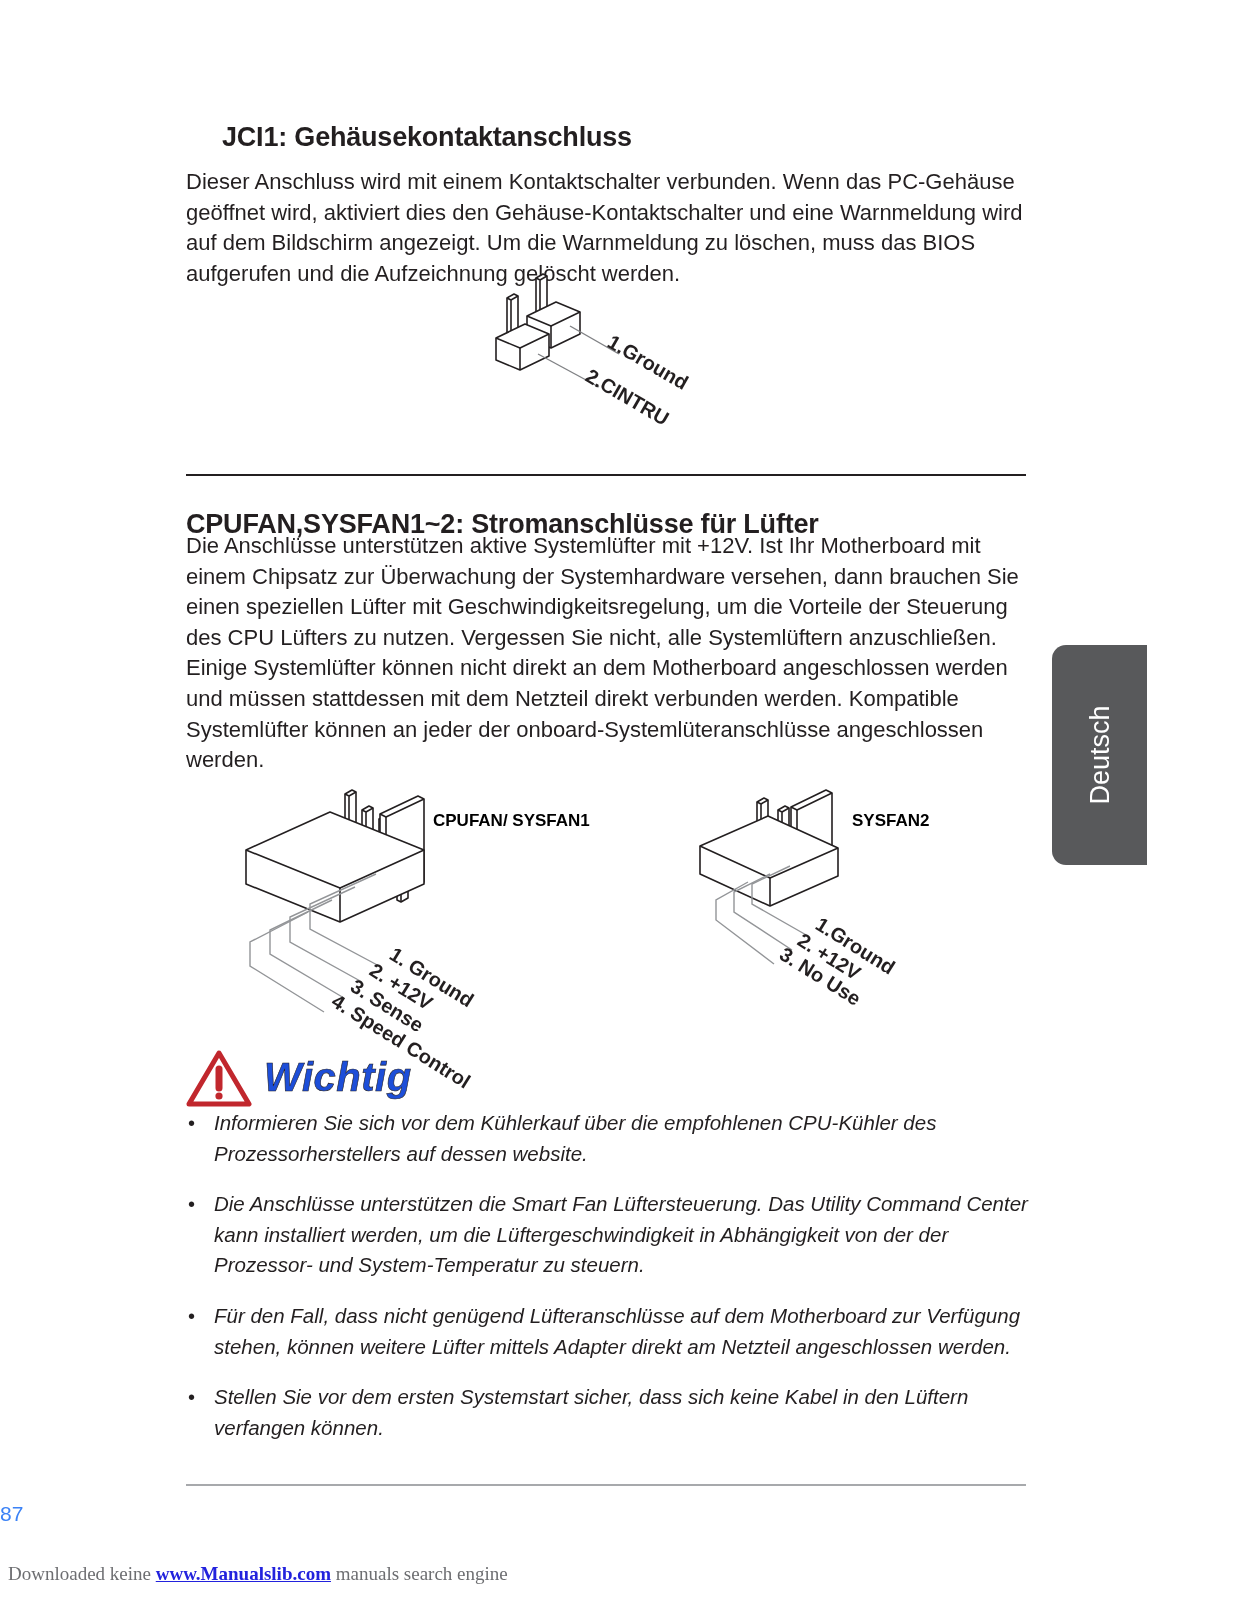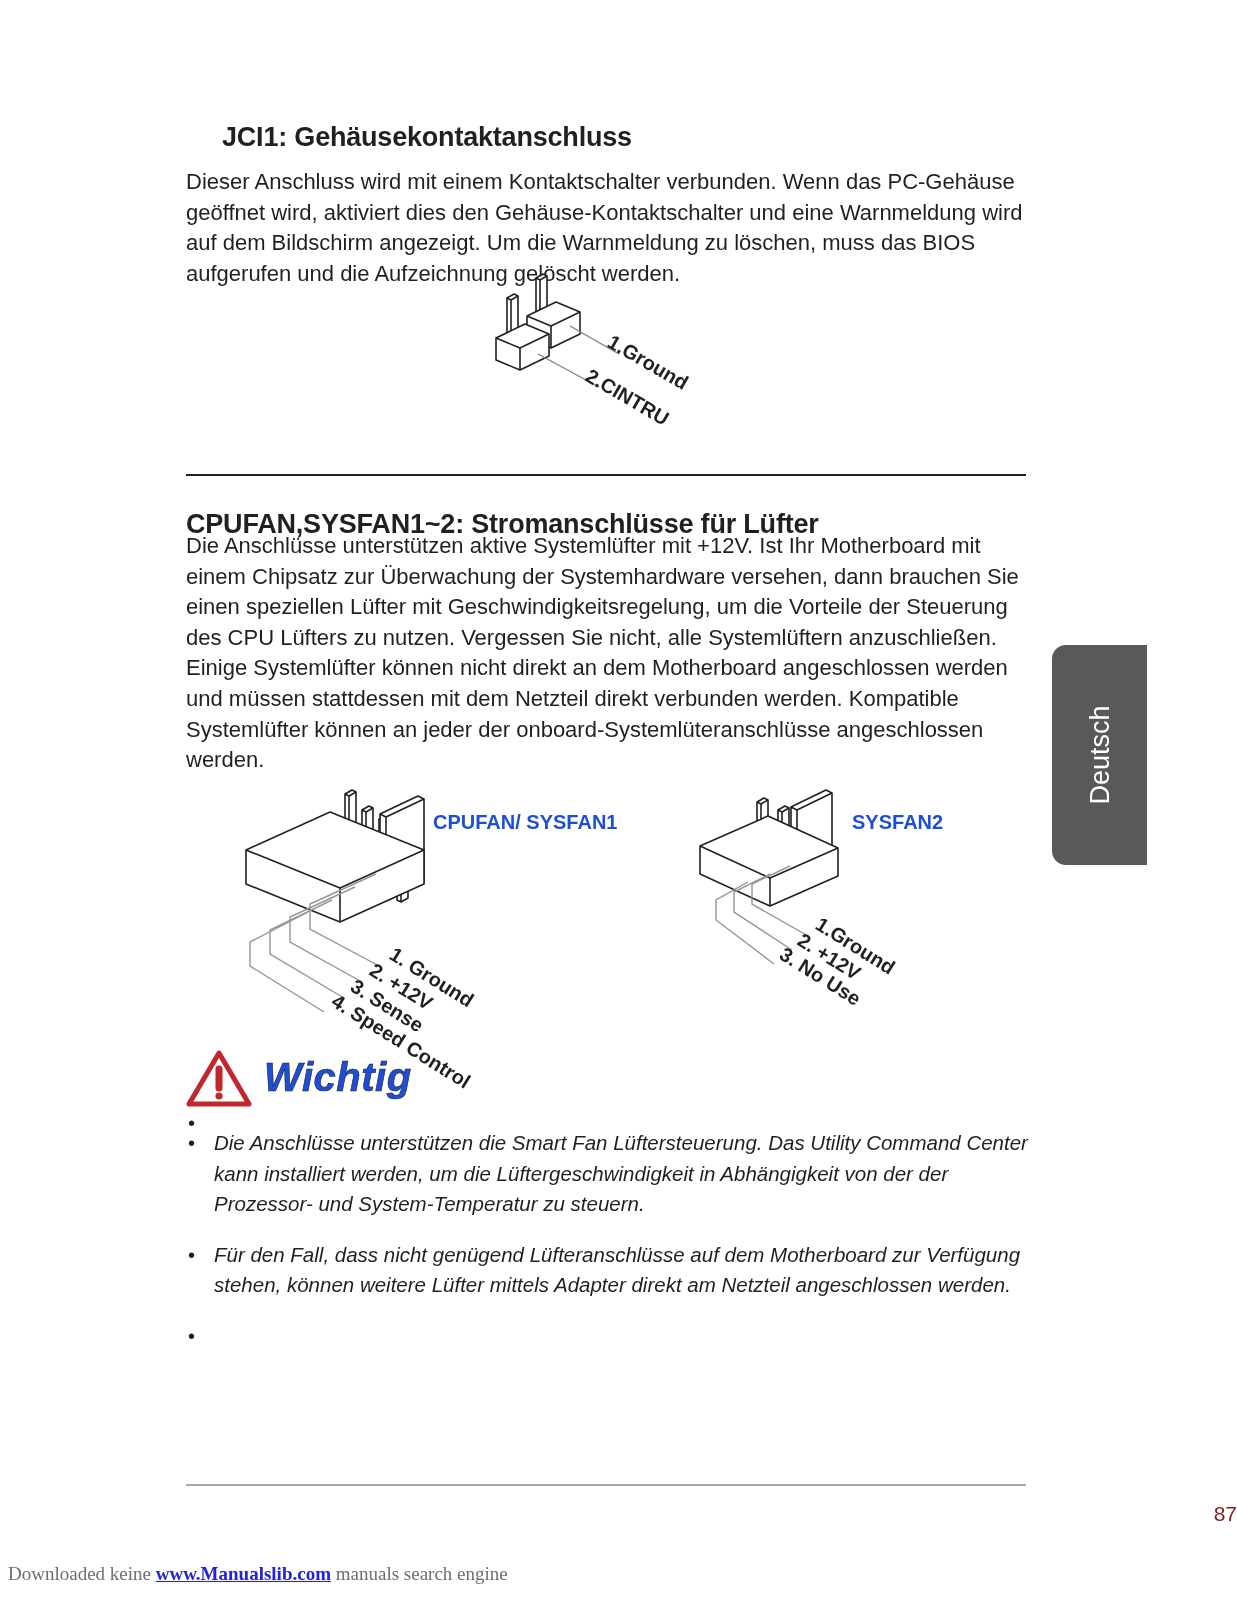--- a/index.html
+++ b/index.html
@@ -60,23 +60,23 @@
   
   .diagram { position: absolute; }
   #jci1-diagram { left: 488px; top: 268px; width: 250px; height: 170px; }
   #cpufan-diagram { left: 252px; top: 762px; width: 420px; height: 270px; }
   #sysfan2-diagram { left: 692px; top: 762px; width: 320px; height: 230px; }
 
   .diagram svg { display: block; overflow: visible; }
 
   .conn-label {
     position: absolute;
-    font-size: 20px;
+    font-size: 17px;
     font-weight: bold;
-    color: #1d4ed8;
+    color: #000000;
     white-space: nowrap;
   }
   #cpufan-label { left: 433px; top: 811px; }
   #sysfan2-label { left: 852px; top: 811px; }
 
   
   #important-block { position: absolute; left: 186px; top: 1043px; }
   #warn-icon { position: absolute; left: 0px; top: 7px; }
   #important-title {
     position: absolute;
@@ -142,23 +142,23 @@
     top: 1484px;
     width: 840px;
     height: 2px;
     background: #a7a9ac;
   }
   #page-number {
     position: absolute;
     left: 0;
     top: 1502px;
     width: 1237px;
-    text-align: right;
+    text-align: left;
     font-size: 21px;
-    color: #7f1d1d;
+    color: #3b82f6;
   }
   #watermark {
     position: absolute;
     left: 8px;
     top: 1563px;
     font-family: "Liberation Serif", serif;
     font-size: 19px;
     color: #6d6e71;
     white-space: nowrap;
   }
@@ -334,31 +334,33 @@
         <path d="M33 19 L33 38" stroke="#c1272d" stroke-width="7" stroke-linecap="round"></path>
         <circle cx="33" cy="46" r="3.6" fill="#c1272d"></circle>
       </svg>
     </div>
     <div id="important-title">Wichtig</div>
   </div>
 
   <div id="notes">
     <div class="note">
       <span class="dot">•</span>
+      <span>Informieren Sie sich vor dem Kühlerkauf über die empfohlenen CPU-Kühler des Prozessorherstellers auf dessen website.</span>
     </div>
     <div class="note">
       <span class="dot">•</span>
       <span>Die Anschlüsse unterstützen die Smart Fan Lüftersteuerung. Das Utility Command Center kann installiert werden, um die Lüftergeschwindigkeit in Abhängigkeit von der der Prozessor- und System-Temperatur zu steuern.</span>
     </div>
     <div class="note">
       <span class="dot">•</span>
       <span>Für den Fall, dass nicht genügend Lüfteranschlüsse auf dem Motherboard zur Verfügung stehen, können weitere Lüfter mittels Adapter direkt am Netzteil angeschlossen werden.</span>
     </div>
     <div class="note">
       <span class="dot">•</span>
+      <span>Stellen Sie vor dem ersten Systemstart sicher, dass sich keine Kabel in den Lüftern verfangen können.</span>
     </div>
   </div>
 
   <div id="side-tab">
     <span id="side-tab-label">Deutsch</span>
   </div>
 
   <div id="footer-rule"></div>
   <div id="page-number">87</div>
 

